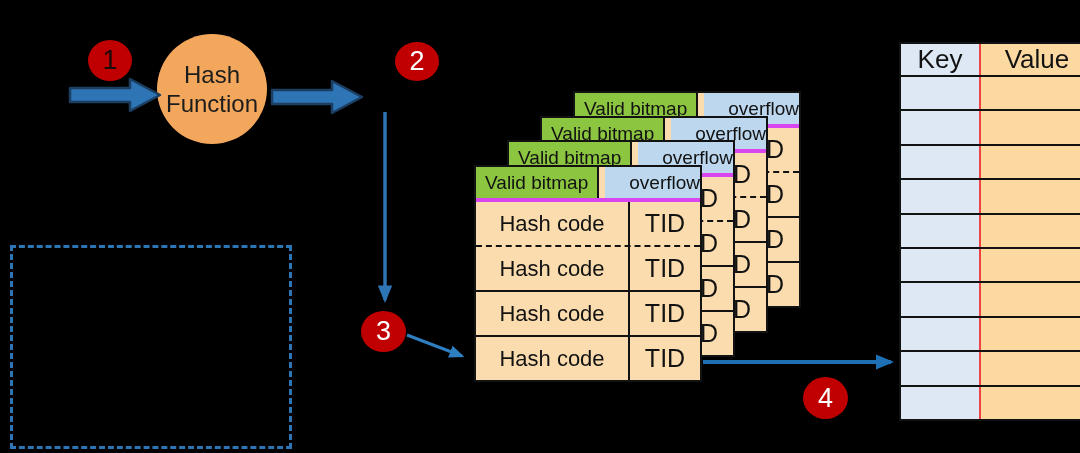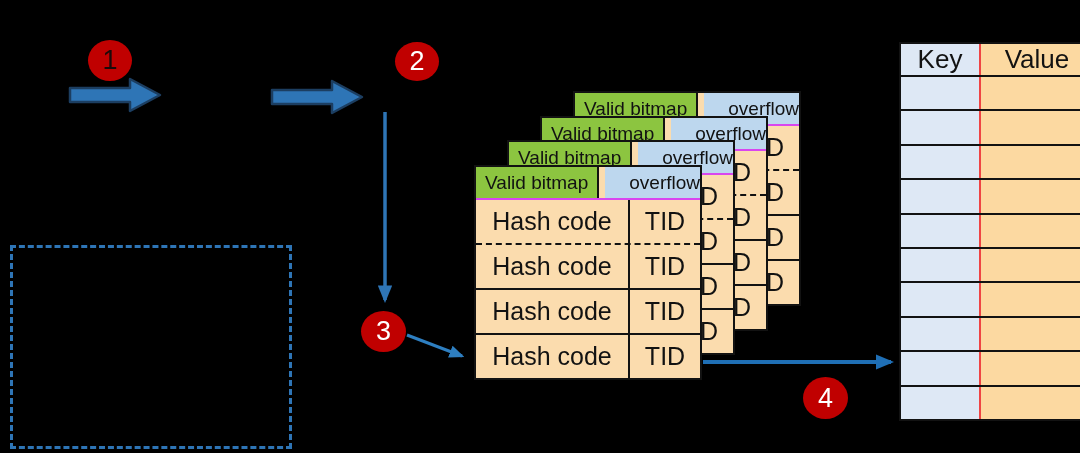--- a/index.html
+++ b/index.html
@@ -30,35 +30,35 @@
 
   
   .overlay { position:absolute; left:0; top:0; z-index:50; pointer-events:none; }
 
   
   .page { position:absolute; width:228px; background:#FBDCAE; border:2px solid #121212; box-sizing:border-box; }
   .page-p1 { left:474px; top:165px; z-index:40; }
   .page-p2 { left:507px; top:140px; z-index:30; }
   .page-p3 { left:540px; top:116px; z-index:20; }
   .page-p4 { left:573px; top:91px;  z-index:10; }
-  .page-header { display:flex; height:31px; border-bottom:2px solid #d946ef;gap:6px; }
+  .page-header { display:flex; height:31px; border-bottom:4px solid #d946ef;gap:6px; }
   .cell-valid {
     width:122px; background:#8CC540; border-right:2px solid #121212;
     display:flex; align-items:center; justify-content:center; font-size:19px;
   }
   .cell-overflow {
     flex:1; background:#BDD7EE;
     display:flex; align-items:center; justify-content:center; font-size:19px;padding-left:24px;
   }
   .page-row { display:flex; height:43px; }
   .page-row + .page-row { border-top:2px solid #121212; }
   .page-row.sep-dashed { border-top:2.5px dashed #121212; }
   .cell-hash {
     width:152px; border-right:2px solid #121212;
-    display:flex; align-items:center; justify-content:center; font-size:25px;
+    display:flex; align-items:center; justify-content:center; font-size:22px;
   }
   .cell-tid { flex:1; display:flex; align-items:center; justify-content:center; font-size:25px; }
 
   
   .kv {
     position:absolute; left:899px; top:42px; width:196px;
     border:2px solid #121212; box-sizing:border-box; z-index:45;
   }
   .kv-row { display:flex; height:32.4px; border-top:2px solid #121212; }
   .kv-row:first-child { border-top:none; height:31px; }
@@ -76,20 +76,23 @@
 </head>
 <body>
 
 <div class="canvas">
 
   <div class="step-badge step-1">1</div>
   <div class="step-badge step-2">2</div>
   <div class="step-badge step-3">3</div>
   <div class="step-badge step-4">4</div>
 
+  <div class="hash-fn">
+    <span>Hash Function</span>
+  </div>
 
   <div class="dashed-box"></div>
 
   <div class="page page-p4">
     <div class="page-header">
       <div class="cell-valid">Valid bitmap</div>
       <div class="cell-overflow">overflow</div>
     </div>
     <div class="page-row">
       <div class="cell-hash">Hash code</div>

